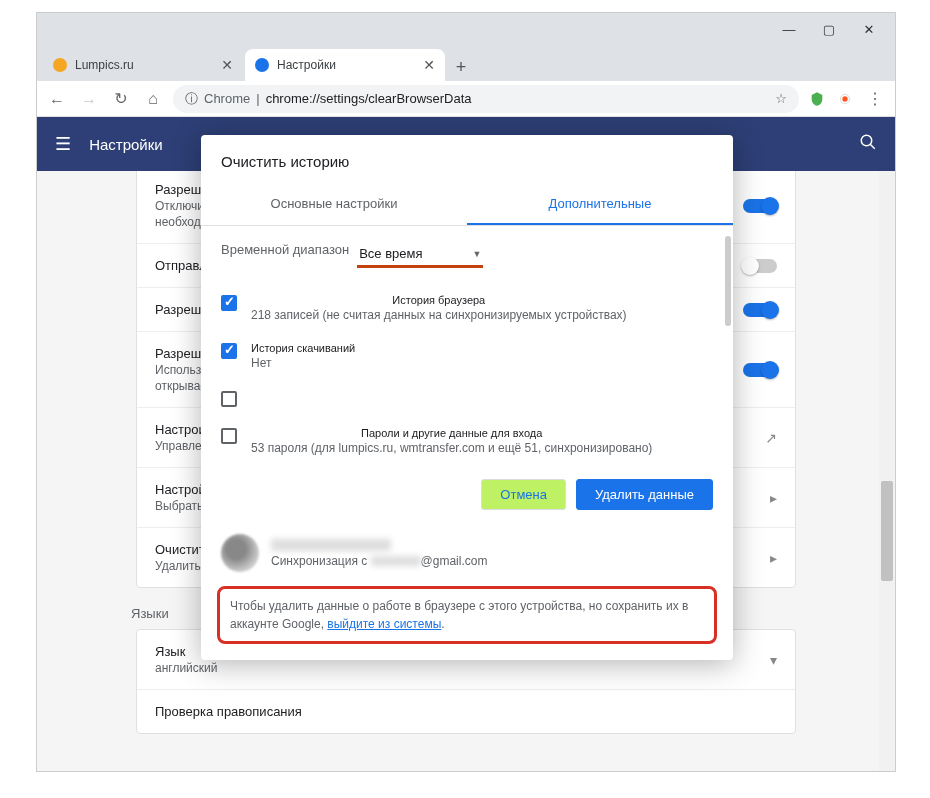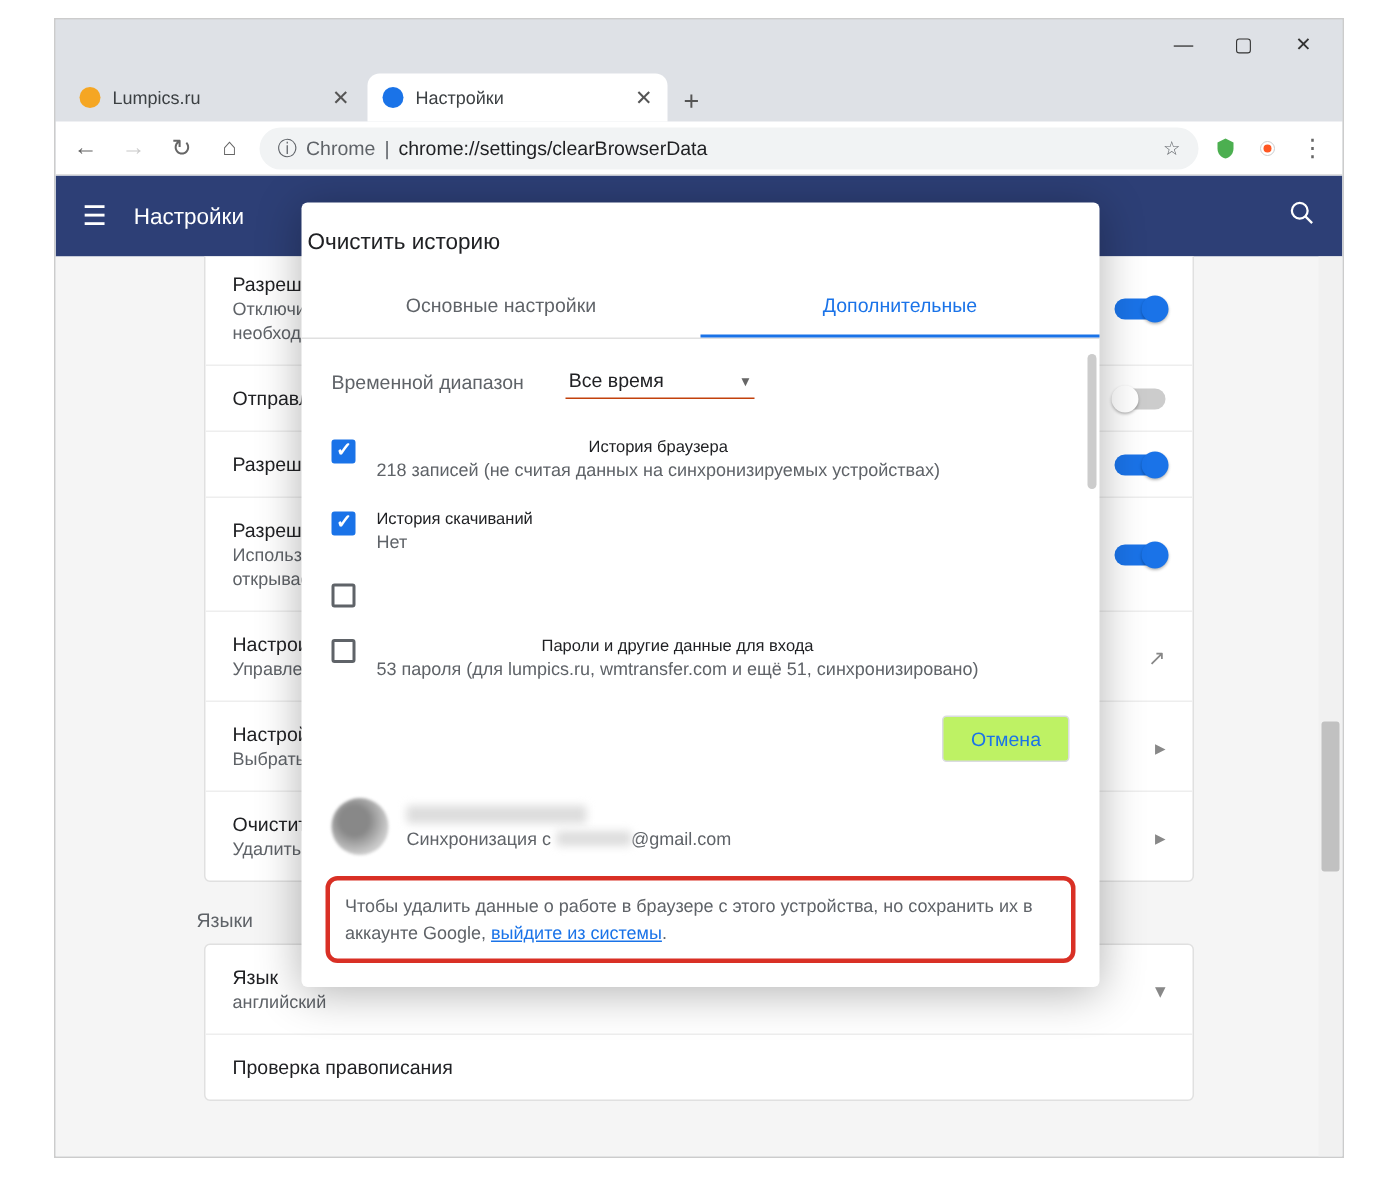--- a/index.html
+++ b/index.html
@@ -31,28 +31,28 @@
 .row .rtext { flex: 1; font-size: 13px; color: #202124; }
 .row .rsub { font-size: 12px; color: #5f6368; margin-top: 2px; }
 .toggle { width: 34px; height: 14px; background: #1a73e8; border-radius: 7px; position: relative; }
 .toggle.off { background: #ccc; }
 .toggle::after { content: ''; position: absolute; width: 18px; height: 18px; background: #1a73e8; border-radius: 50%; top: -2px; right: -2px; box-shadow: 0 1px 2px rgba(0,0,0,0.3); }
 .toggle.off::after { background: #fff; left: -2px; right: auto; }
 .arrow { color: #888; font-size: 14px; }
 .section-label { font-size: 13px; color: #5f6368; padding: 18px 0 8px 4px; }
 .overlay { position: absolute; top: 0; left: 0; right: 0; bottom: 0; pointer-events: none; }
 .dialog { position: absolute; top: 18px; left: 164px; width: 532px; background: #fff; border-radius: 4px; box-shadow: 0 4px 30px rgba(0,0,0,0.3); pointer-events: auto; }
-.dialog-title { padding: 18px 4px 14px; font-size: 15px; color: #202124; }
+.dialog-title { padding: 18px 20px 14px; font-size: 15px; color: #202124; }
 .dtabs { display: flex; border-bottom: 1px solid #e0e0e0; }
 .dtab { flex: 1; text-align: center; padding: 12px 16px; font-size: 13px; color: #5f6368; border-bottom: 2px solid transparent; }
 .dtab.active { color: #1a73e8; border-bottom-color: #1a73e8; }
 .dscroll { padding: 0 20px; position: relative; }
 .dscroll-sb { position: absolute; right: 2px; top: 10px; width: 6px; height: 90px; background: #ccc; border-radius: 3px; }
-.range-row { display: flex; align-items: center; gap: 28px; padding: 16px 0; font-size: 13px; color: #5f6368; }
-.select { display: flex; align-items: center; gap: 50px; border-bottom: 1px solid #c2410c; padding: 4px 2px; color: #202124; font-size: 13px; }
+.range-row { display: flex; align-items: flex-start; gap: 8px; padding: 16px 0; font-size: 13px; color: #5f6368; }
+.select { display: flex; align-items: center; gap: 50px; border-bottom: 3px solid #c2410c; padding: 4px 2px; color: #202124; font-size: 13px; }
 .opt { display: flex; gap: 14px; padding: 10px 0; align-items: flex-start; }
 .chk { width: 16px; height: 16px; border: 2px solid #5f6368; border-radius: 2px; flex-shrink: 0; margin-top: 1px; position: relative; }
 .chk.on { background: #1a73e8; border-color: #1a73e8; }
 .chk.on::after { content: '✓'; position: absolute; top: -3px; left: 1px; color: #fff; font-size: 13px; font-weight: bold; }
 .opt .otext { font-size: 11px; color: #202124; text-align: center; }
 .opt .osub { font-size: 12px; color: #5f6368; margin-top: 2px; }
 .dlg-btns { display: flex; justify-content: flex-end; gap: 10px; padding: 14px 20px; }
 .btn { padding: 7px 18px; border-radius: 3px; font-size: 13px; }
 .btn-cancel { color: #1a73e8; border: 1px solid #dadce0; background: #bef264; }
 .btn-del { background: #1a73e8; color: #fff; border: 1px solid #1a73e8; }
@@ -227,20 +227,21 @@
           <div class="opt">
             <div class="chk"></div>
             <div>
                 <div class="otext">Пароли и другие данные для входа</div>
                 <div class="osub">53 пароля (для lumpics.ru, wmtransfer.com и ещё 51, синхронизировано)</div>
               </div>
           </div>
         </div>
         <div class="dlg-btns">
           <div class="btn btn-cancel">Отмена</div>
+          <div class="btn btn-del">Удалить данные</div>
         </div>
         <div class="account">
           <div class="avatar"></div>
           <div class="acc-text">
             <div class="acc-name"></div>
             <div><span>Синхронизация с </span><span class="acc-email-blur"></span><span>@gmail.com</span></div>
           </div>
         </div>
         <div class="info-box">
           <span>Чтобы удалить данные о работе в браузере с этого устройства, но сохранить их в аккаунте Google, </span><a href="#">выйдите из системы</a>.

